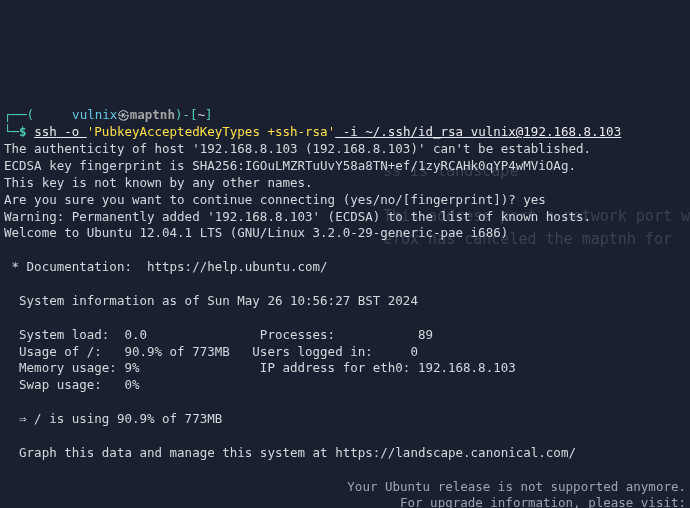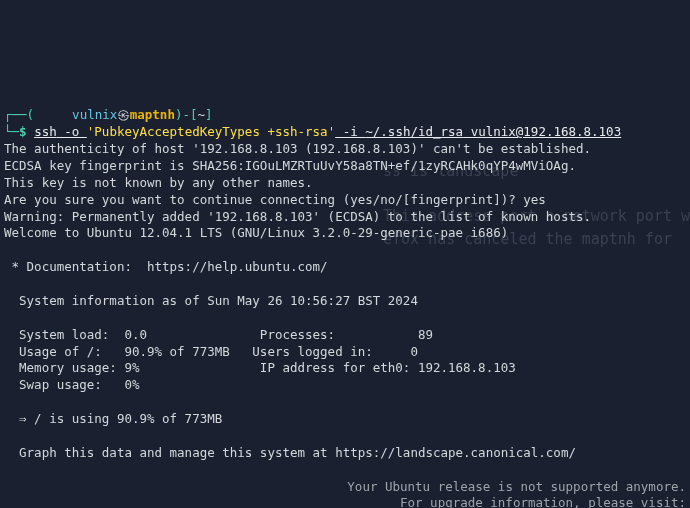--- a/index.html
+++ b/index.html
@@ -30,21 +30,21 @@
       pointer-events: none;
       text-align: left;
       z-index: 0;
     }
     .term {
       position: relative;
       z-index: 1;
     }
     .bracket { color: #4cd2b0; }
     .user { color: #62c8e0; margin-left: 38px; }
-    .host { color: #eab308; font-weight: bold; }
+    .host { color: #a3a3a3; font-weight: bold; }
     .at { color: #d4d8dc; }
     .tilde { color: #d4d8dc; }
     .prompt-dollar { color: #4cd2b0; font-weight: bold; }
     .cmd { color: #e8eaed; text-decoration: underline; }
     .str { color: #fde047; }
     .dim { color: #9ea4ac; text-align: right; }
     .line { display: block; }
     .arrow { color: #d4d8dc; }
     .star { color: #d4d8dc; }
   </style>

